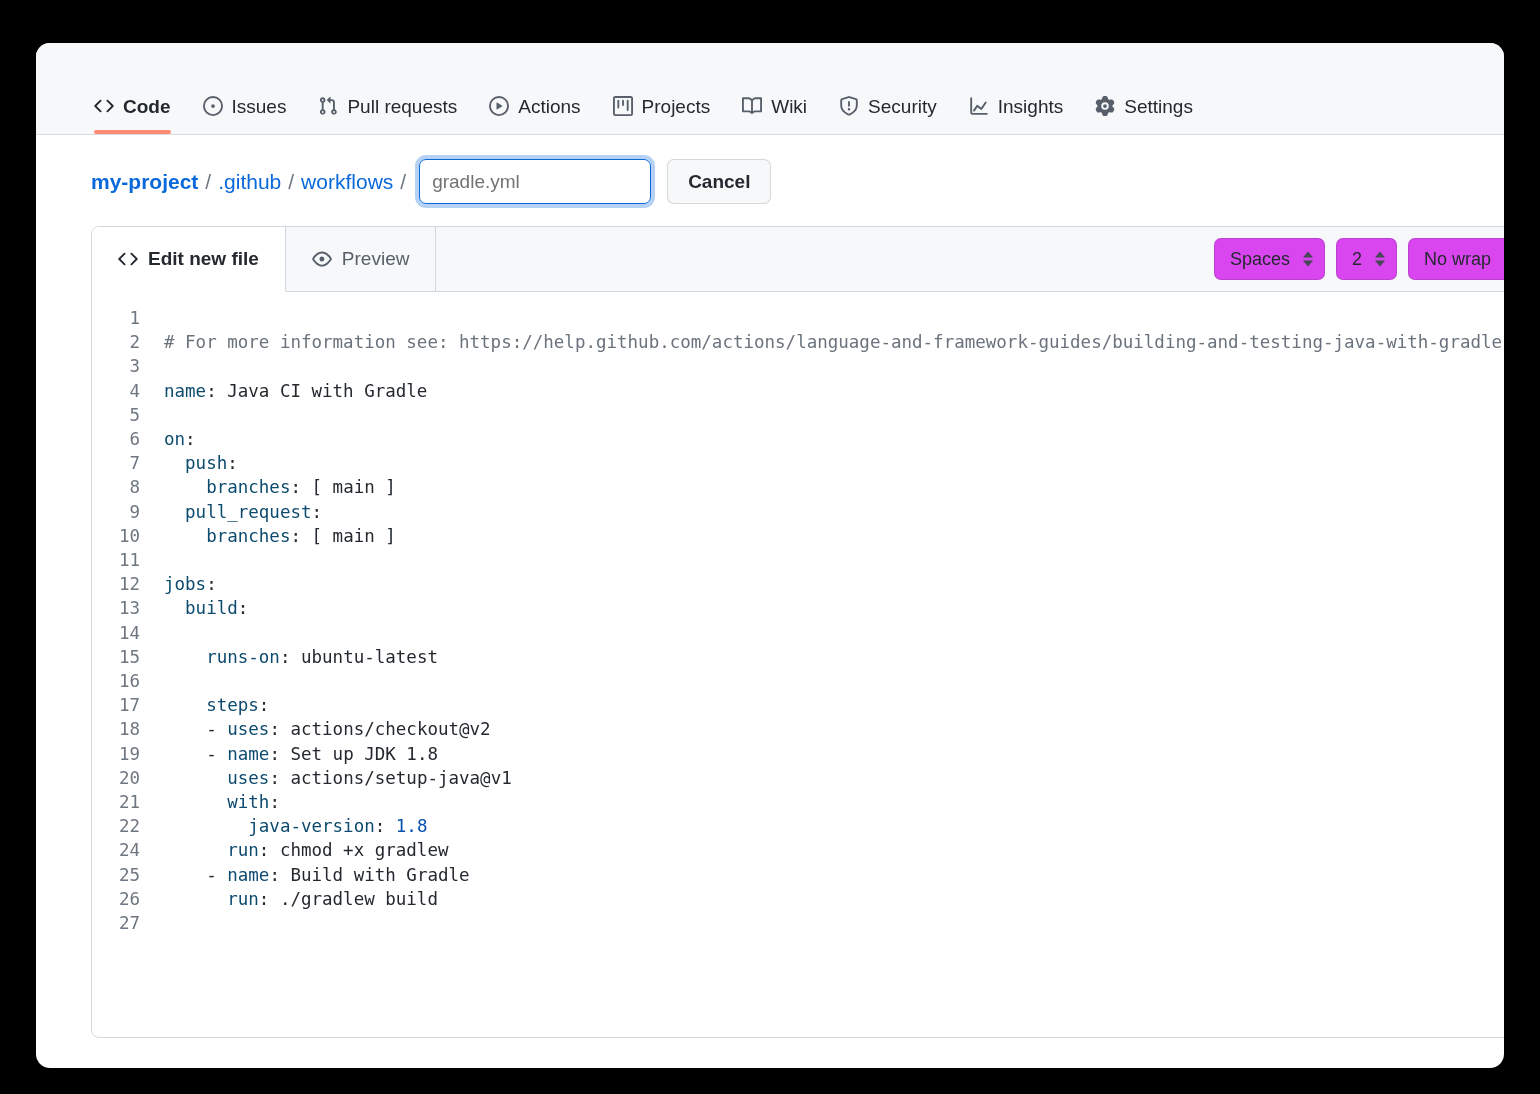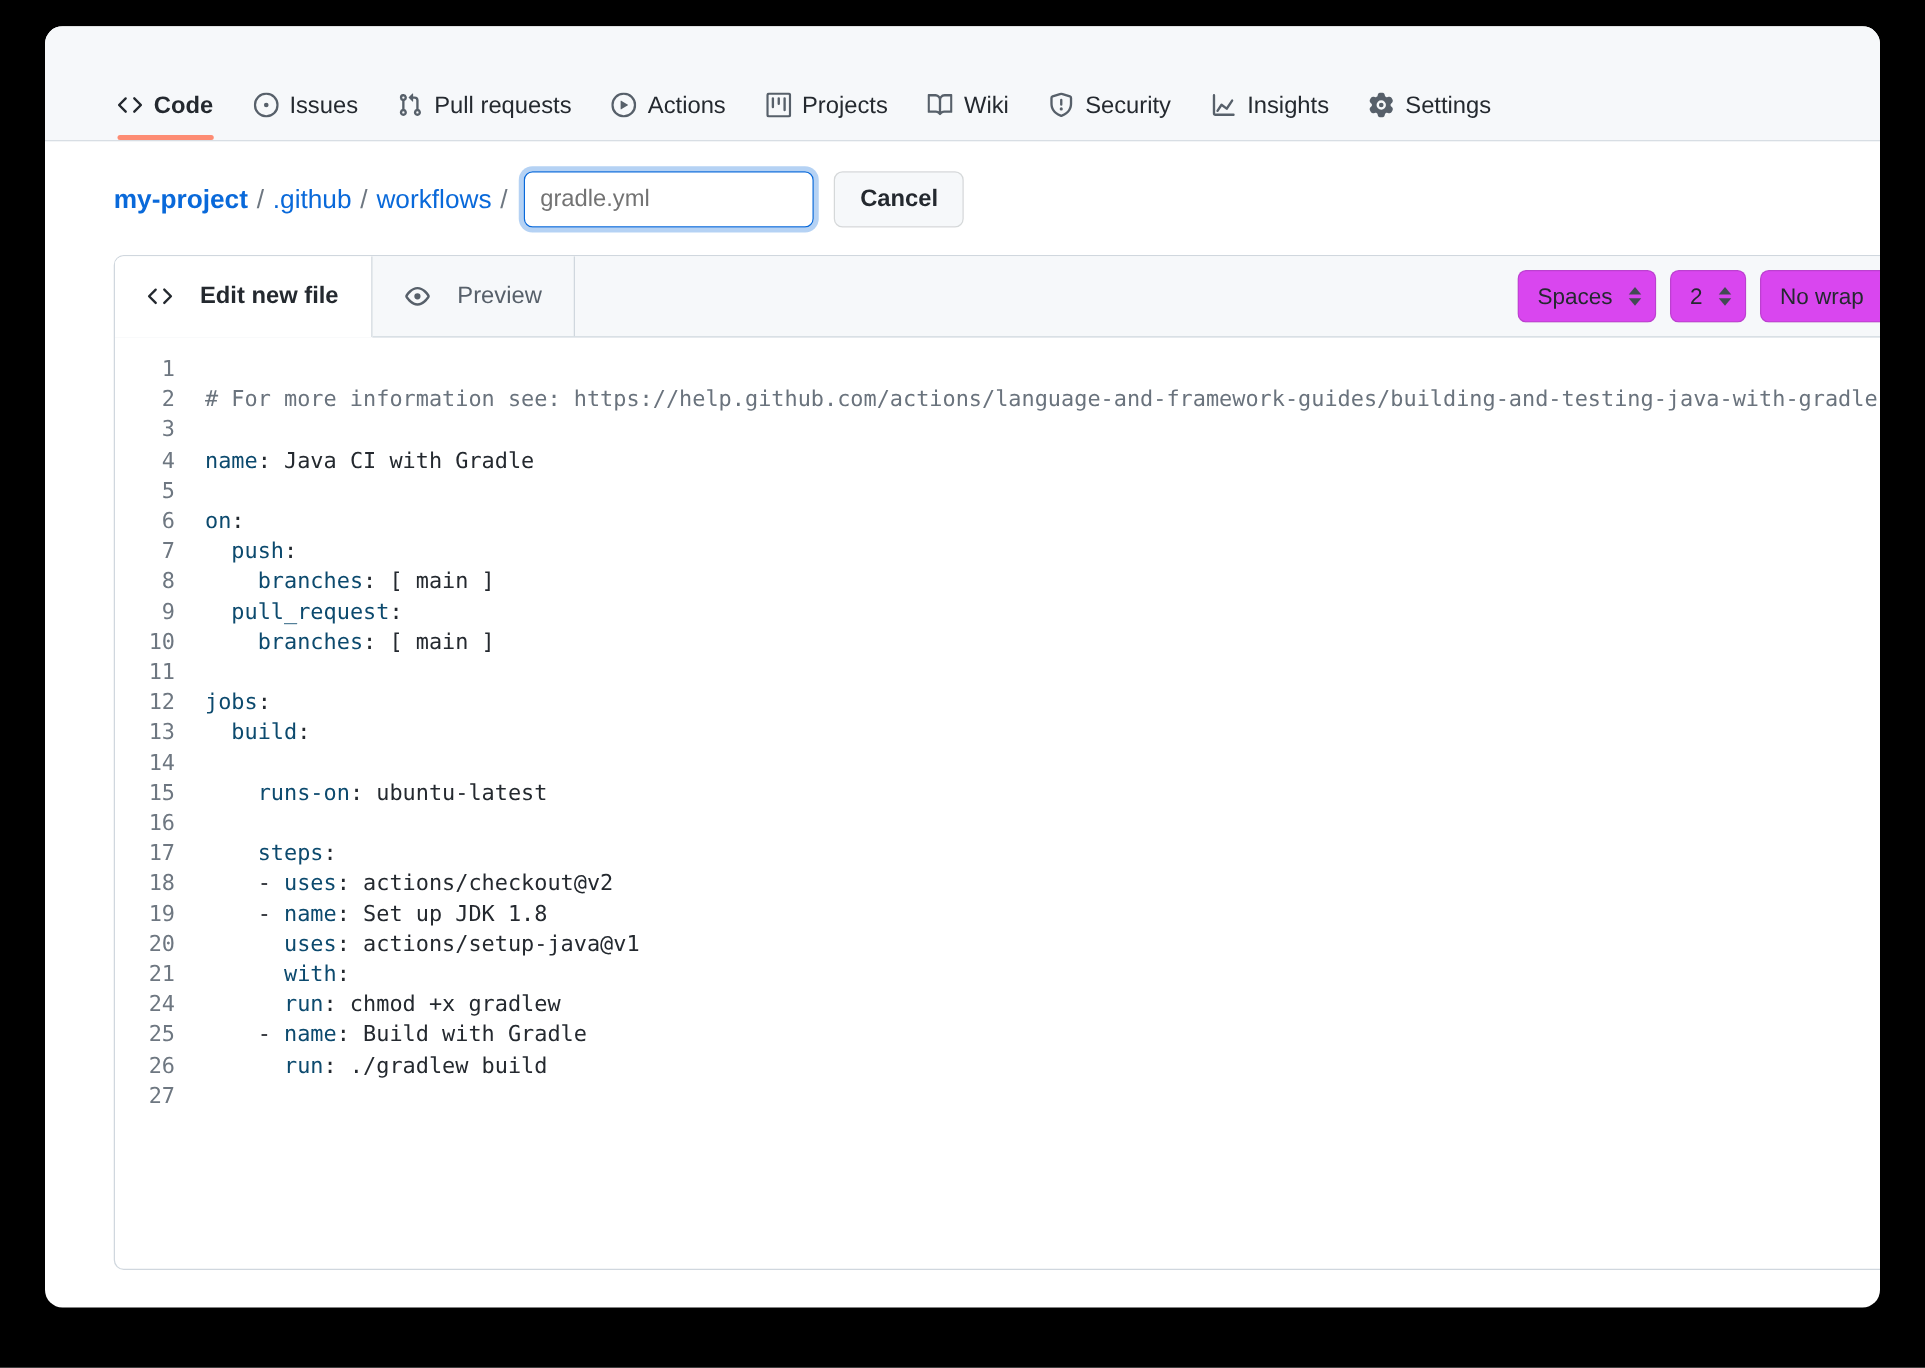--- a/index.html
+++ b/index.html
@@ -5,21 +5,21 @@
   * { box-sizing: border-box; }
   html, body {
     margin: 0; padding: 0;
     width: 1540px; height: 1094px;
     background: #000000;
     font-family: "Liberation Sans", sans-serif;
     overflow: hidden;
   }
   #window {
     position: absolute;
-    left: 36px; top: 21px;
+    left: 36px; top: 43px;
     width: 1468px; height: 1025px;
     background: #ffffff;
     border-radius: 14px;
     overflow: hidden;
   }
 
   
   #repo-nav {
     height: 92px;
     background: #f6f8fa;
@@ -118,21 +118,21 @@
   #editor-head {
     height: 65px;
     background: #f6f8fa;
     border-bottom: 1px solid #d0d7de;
     display: flex;
     align-items: stretch;
     justify-content: space-between;
   }
   #editor-tabs { display: flex; align-items: stretch; }
   .ed-tab {
-    display: flex; align-items: center; gap: 22px;
+    display: flex; align-items: center; gap: 10px;
     padding: 0 26px;
     font-size: 19px;
     color: #24292f;
     cursor: pointer;
     border-right: 1px solid #d0d7de;
     white-space: nowrap;
   }
   .ed-tab.active {
     background: #ffffff;
     font-weight: bold;
@@ -344,20 +344,21 @@
         <div class="code-line"><span class="ln">12</span><span class="lc"><span class="tok-key">jobs</span><span class="tok-punct">:</span></span></div>
         <div class="code-line"><span class="ln">13</span><span class="lc"><span class="tok-punct">  </span><span class="tok-key">build</span><span class="tok-punct">:</span></span></div>
         <div class="code-line"><span class="ln">14</span><span class="lc"></span></div>
         <div class="code-line"><span class="ln">15</span><span class="lc"><span class="tok-punct">    </span><span class="tok-key">runs-on</span><span class="tok-punct">: ubuntu-latest</span></span></div>
         <div class="code-line"><span class="ln">16</span><span class="lc"></span></div>
         <div class="code-line"><span class="ln">17</span><span class="lc"><span class="tok-punct">    </span><span class="tok-key">steps</span><span class="tok-punct">:</span></span></div>
         <div class="code-line"><span class="ln">18</span><span class="lc"><span class="tok-punct">    - </span><span class="tok-key">uses</span><span class="tok-punct">: actions/checkout@v2</span></span></div>
         <div class="code-line"><span class="ln">19</span><span class="lc"><span class="tok-punct">    - </span><span class="tok-key">name</span><span class="tok-punct">: Set up JDK 1.8</span></span></div>
         <div class="code-line"><span class="ln">20</span><span class="lc"><span class="tok-punct">      </span><span class="tok-key">uses</span><span class="tok-punct">: actions/setup-java@v1</span></span></div>
         <div class="code-line"><span class="ln">21</span><span class="lc"><span class="tok-punct">      </span><span class="tok-key">with</span><span class="tok-punct">:</span></span></div>
+        <div class="code-line"><span class="ln">22</span><span class="lc"><span class="tok-punct">        </span><span class="tok-key">java-version</span><span class="tok-punct">: </span><span class="tok-num">1.8</span></span></div>
         <div class="code-line"><span class="ln">24</span><span class="lc"><span class="tok-punct">      </span><span class="tok-key">run</span><span class="tok-punct">: chmod +x gradlew</span></span></div>
         <div class="code-line"><span class="ln">25</span><span class="lc"><span class="tok-punct">    - </span><span class="tok-key">name</span><span class="tok-punct">: Build with Gradle</span></span></div>
         <div class="code-line"><span class="ln">26</span><span class="lc"><span class="tok-punct">      </span><span class="tok-key">run</span><span class="tok-punct">: ./gradlew build</span></span></div>
         <div class="code-line"><span class="ln">27</span><span class="lc"></span></div>
       </div>
   </div>
 
 </div>
 
 </body></html>

